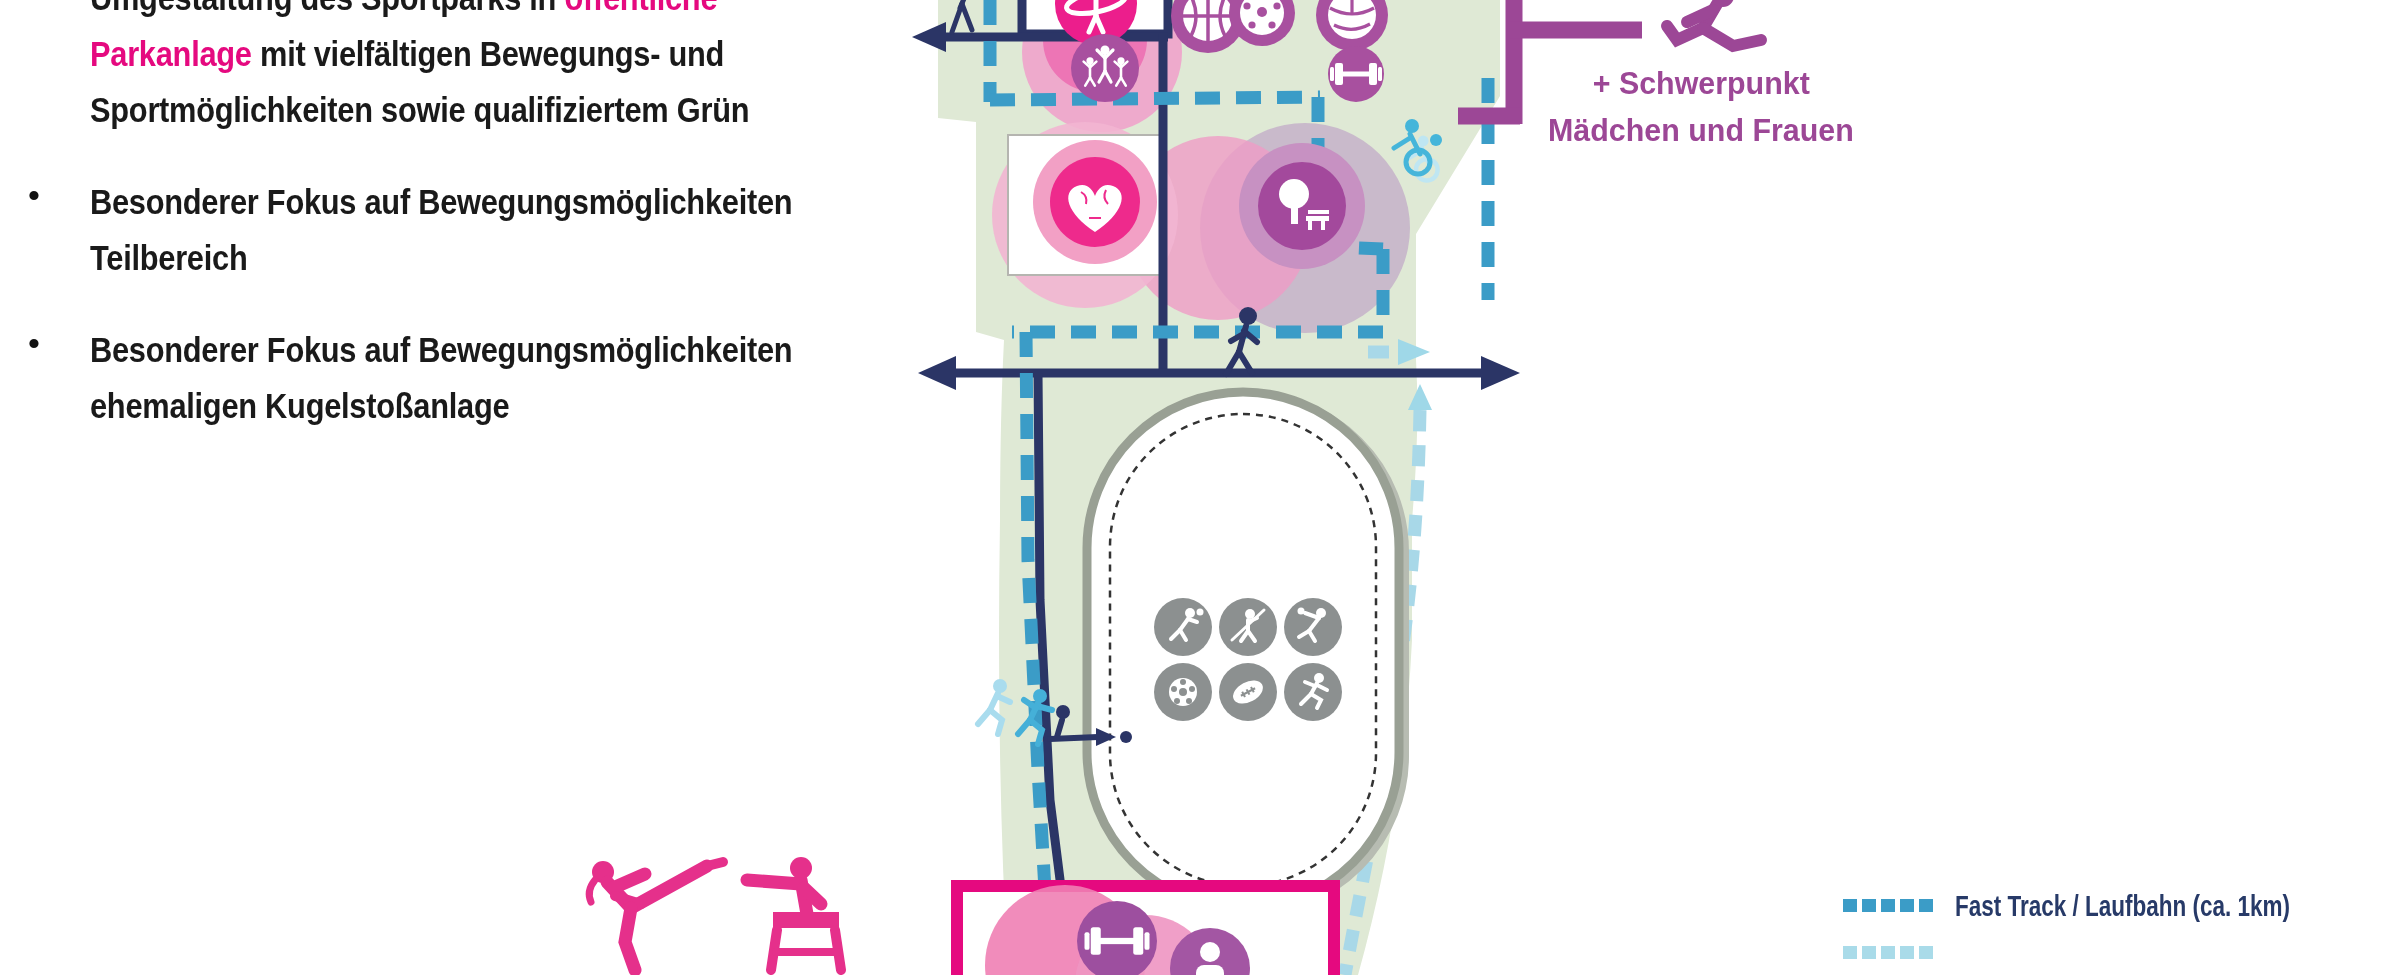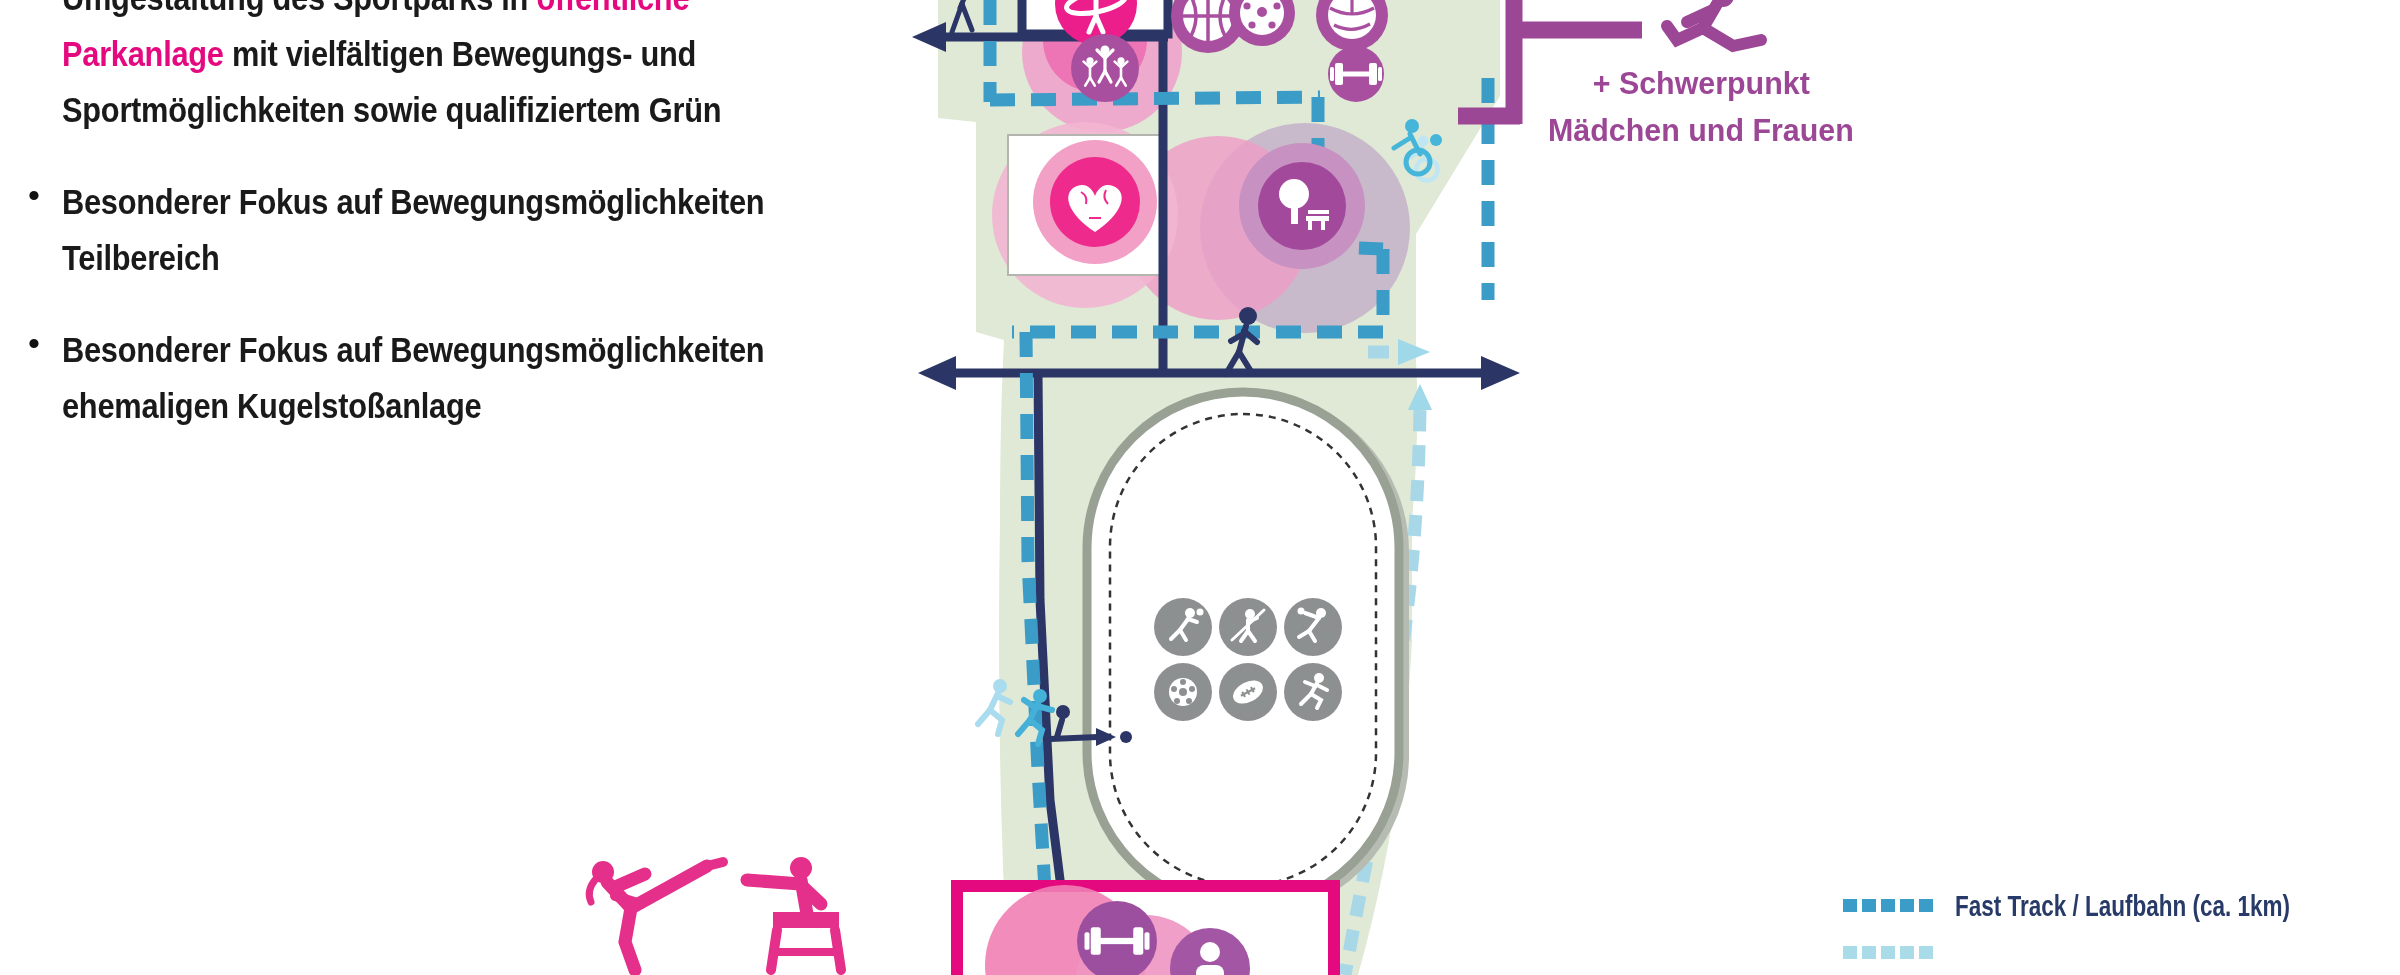--- a/index.html
+++ b/index.html
@@ -2,21 +2,21 @@
 <html><head>
 <meta charset="utf-8">
 <style>
   html,body{margin:0;padding:0;background:#fff;}
   #canvas{position:relative;width:2400px;height:975px;background:#ffffff;overflow:hidden;
           font-family:"Liberation Sans",sans-serif;}
   
   .bullets{position:absolute;left:28px;top:-30px;width:800px;color:#1a1a1a;}
   .para{position:relative;padding-left:34px;margin-bottom:36px;}
   .dot{position:absolute;left:0;top:14px;width:15px;height:15px;font-size:34px;line-height:15px;color:#111;}
-  .line{height:56px;line-height:56px;font-size:35px;font-weight:bold;white-space:nowrap;letter-spacing:-.3px;}
+  .line{height:56px;line-height:56px;font-size:35px;font-weight:bold;white-space:nowrap;letter-spacing:-.3px;margin-left:28px;}
   .cond{display:inline-block;transform:scaleX(.88);transform-origin:0 50%;white-space:nowrap;}
   .pink{color:#e5097f;}
   
   .annot{position:absolute;left:1540px;top:60px;width:322px;text-align:center;color:#9c4796;
          font-weight:bold;font-size:32px;line-height:47px;}
   .annot .cond{transform:scaleX(.95);transform-origin:50% 50%;}
   
   .legend{position:absolute;left:1843px;top:882px;}
   .legend-row{display:flex;align-items:center;height:47px;}
   .swatch{width:90px;height:13px;flex:0 0 auto;margin-right:22px;}

